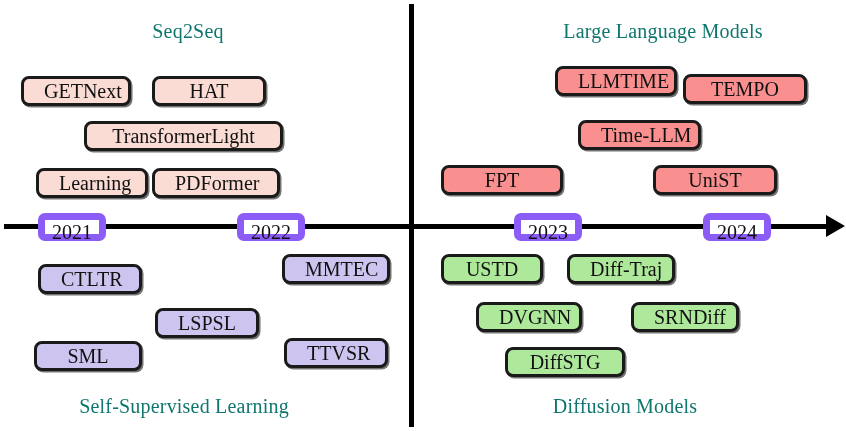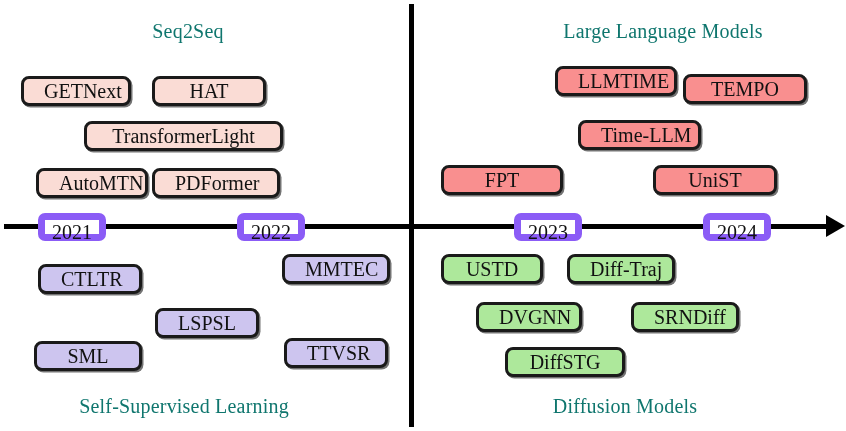--- a/index.html
+++ b/index.html
@@ -110,21 +110,21 @@
   <div id="titles-layer">
       <div class="quad-title" style="left: 188px; top: 20px;">Seq2Seq</div>
       <div class="quad-title" style="left: 641px; top: 20px; margin-left: 22px;">Large Language Models</div>
       <div class="quad-title" style="left: 184px; top: 395px;">Self-Supervised Learning</div>
       <div class="quad-title" style="left: 625px; top: 395px;">Diffusion Models</div>
     </div>
   <div id="boxes-layer">
       <div class="model-box cat-seq2seq" style="left: 21px; top: 76px; width: 110px;">GETNext</div>
       <div class="model-box cat-seq2seq" style="left: 152px; top: 76px; width: 114px;">HAT</div>
       <div class="model-box cat-seq2seq" style="left: 84px; top: 121px; width: 199px;">TransformerLight</div>
-      <div class="model-box cat-seq2seq" style="left: 36px; top: 168px; width: 112px;">AutoMTN</div>
+      <div class="model-box cat-seq2seq" style="left: 36px; top: 168px; width: 112px;">Learning</div>
       <div class="model-box cat-seq2seq" style="left: 152px; top: 168px; width: 128px;">PDFormer</div>
       <div class="model-box cat-llm" style="left: 555px; top: 66px; width: 122px;">LLMTIME</div>
       <div class="model-box cat-llm" style="left: 683px; top: 74px; width: 124px;">TEMPO</div>
       <div class="model-box cat-llm" style="left: 578px; top: 120px; width: 123px;">Time-LLM</div>
       <div class="model-box cat-llm" style="left: 441px; top: 165px; width: 122px;">FPT</div>
       <div class="model-box cat-llm" style="left: 653px; top: 165px; width: 124px;">UniST</div>
       <div class="model-box cat-ssl" style="left: 38px; top: 264px; width: 104px;">CTLTR</div>
       <div class="model-box cat-ssl" style="left: 282px; top: 254px; width: 108px;">MMTEC</div>
       <div class="model-box cat-ssl" style="left: 155px; top: 308px; width: 104px;">LSPSL</div>
       <div class="model-box cat-ssl" style="left: 34px; top: 341px; width: 108px;">SML</div>

